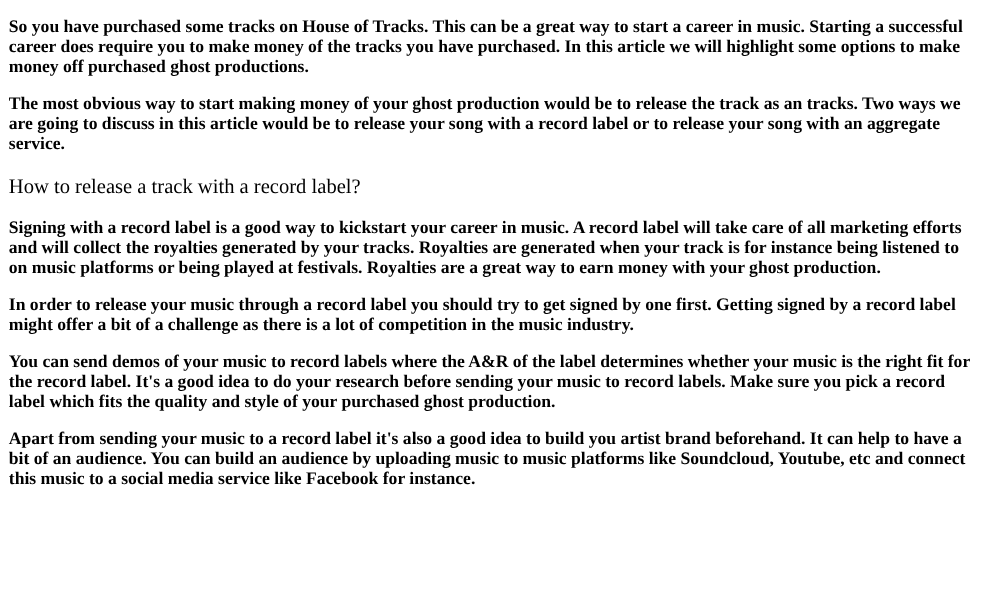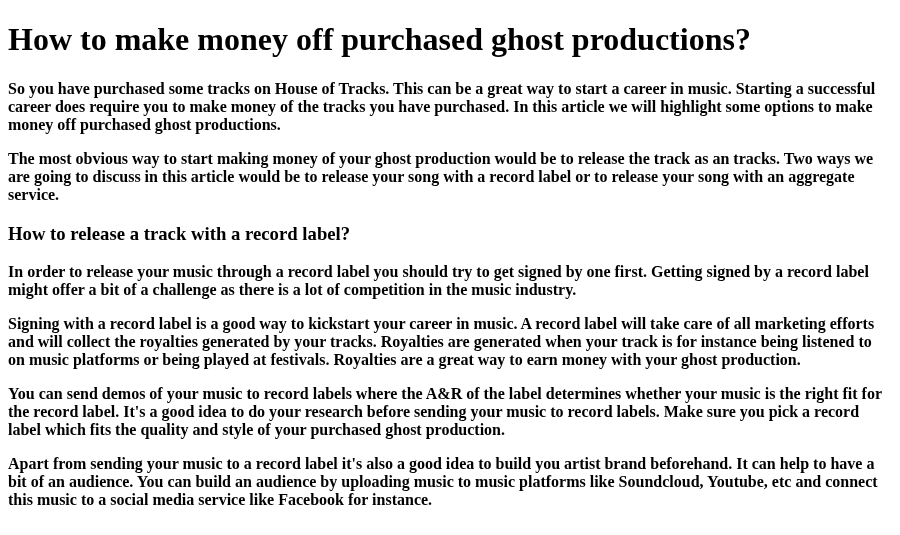--- a/index.html
+++ b/index.html
@@ -24,41 +24,40 @@
     font-weight: bold;
     margin: 0.67em 0;
   }
   h2 {
     font-size: 1.5em;
     font-weight: bold;
     margin: 0.83em 0;
   }
   h3 {
     font-size: 1.17em;
-    font-weight: bold;
+    font-weight: normal;
     margin: 1em 0;
   }
   p {
     margin: 1em 0;
     font-weight: bold;
   }
 </style>
 </head>
 <body>
 
 <article class="page">
-  <h1>How to make money off purchased ghost productions?</h1>
 
   <p>So you have purchased some tracks on House of Tracks. This can be a great way to start a career in music. Starting a successful career does require you to make money of the tracks you have purchased. In this article we will highlight some options to make money off purchased ghost productions.</p>
 
 
   <p>The most obvious way to start making money of your ghost production would be to release the track as an tracks. Two ways we are going to discuss in this article would be to release your song with a record label or to release your song with an aggregate service.</p>
 
   <h3>How to release a track with a record label?</h3>
 
+  <p>Signing with a record label is a good way to kickstart your career in music. A record label will take care of all marketing efforts and will collect the royalties generated by your tracks. Royalties are generated when your track is for instance being listened to on music platforms or being played at festivals. Royalties are a great way to earn money with your ghost production.</p>
+
   <p>In order to release your music through a record label you should try to get signed by one first. Getting signed by a record label might offer a bit of a challenge as there is a lot of competition in the music industry.</p>
-
-  <p>Signing with a record label is a good way to kickstart your career in music. A record label will take care of all marketing efforts and will collect the royalties generated by your tracks. Royalties are generated when your track is for instance being listened to on music platforms or being played at festivals. Royalties are a great way to earn money with your ghost production.</p>
 
   <p>You can send demos of your music to record labels where the A&amp;R of the label determines whether your music is the right fit for the record label. It's a good idea to do your research before sending your music to record labels. Make sure you pick a record label which fits the quality and style of your purchased ghost production.</p>
 
   <p>Apart from sending your music to a record label it's also a good idea to build you artist brand beforehand. It can help to have a bit of an audience. You can build an audience by uploading music to music platforms like Soundcloud, Youtube, etc and connect this music to a social media service like Facebook for instance.</p>
 </article>
 
 </body></html>

